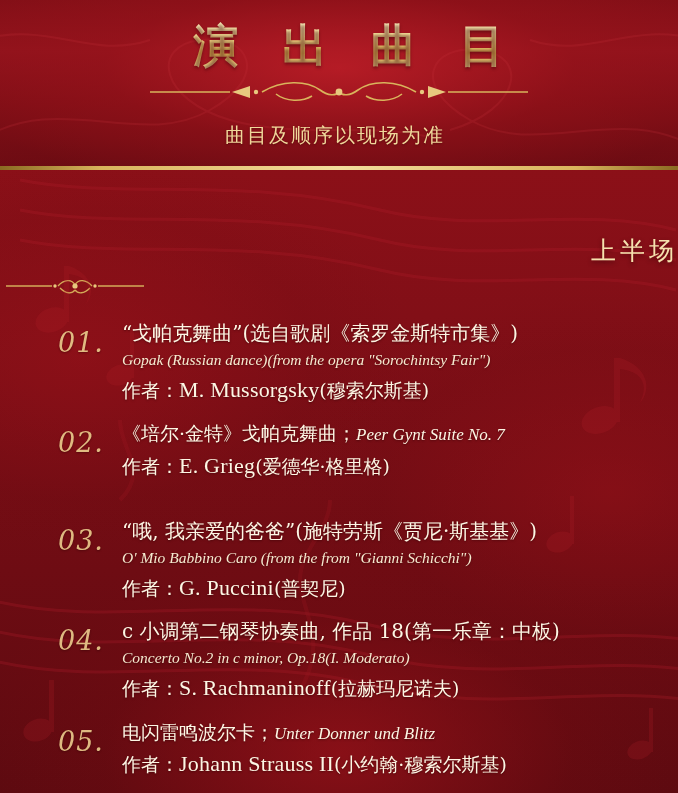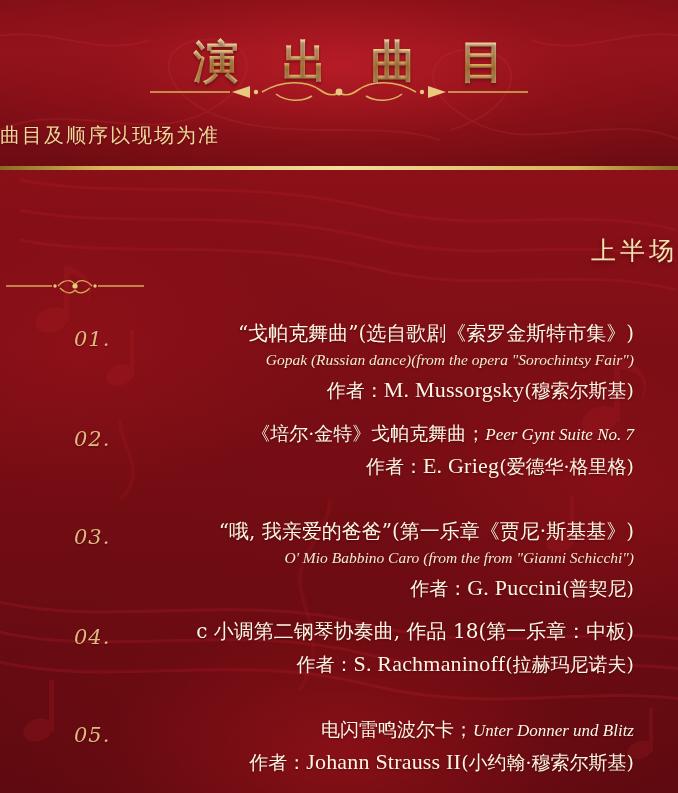--- a/index.html
+++ b/index.html
@@ -51,21 +51,21 @@
     background: linear-gradient(90deg, #8a6a22 0%, #d9b45c 15%, #f2dd9c 50%, #d9b45c 85%, #8a6a22 100%);
   }
   .header-swirls {
     position: absolute;
     inset: 0;
     opacity: 0.35;
     pointer-events: none;
   }
   .main-title {
     position: absolute;
-    top: 32px;
+    top: 16px;
     left: 0; right: 0;
     text-align: center;
     font-size: 45px;
     letter-spacing: 14px;
     text-indent: 14px;
     font-weight: bold;
     font-family: "DejaVu Serif", "Liberation Serif", serif;
     background: linear-gradient(180deg, #fdf3cf 0%, #f3d98c 35%, #dbb052 62%, #f5e3ab 100%);
     -webkit-background-clip: text;
     background-clip: text;
@@ -76,20 +76,21 @@
   .divider {
     position: absolute;
     top: 78px;
     left: 0; right: 0;
     height: 28px;
   }
   .subtitle {
     position: absolute;
     top: 122px;
     left: 0; right: 8px;
+    text-align: center;
     font-size: 20px;
     letter-spacing: 2px;
     font-family: "DejaVu Serif", "Liberation Serif", serif;
     color: #f0d79a;
     text-shadow: 0 1px 2px rgba(60,5,8,0.5);
   }
 
   
   .section-title {
     position: relative;
@@ -114,34 +115,34 @@
     margin-top: 18px;
     padding: 0 26px 0 26px;
   }
   .item {
     position: relative;
     min-height: 86px;
     margin-bottom: 12px;
   }
   .num {
     position: absolute;
-    left: 48px;
+    left: 32px;
     top: 8px;
     width: 60px;
     font-family: "DejaVu Serif", "Liberation Serif", serif;
     font-style: italic;
-    font-size: 21px;
+    font-size: 27px;
     letter-spacing: 1px;
     color: #e9c98b;
     opacity: 0.92;
     text-shadow: 0 1px 2px rgba(50,4,8,0.5);
   }
   .lines {
     margin-left: 96px;
-    text-align: right;
+    text-align: left;
     padding-right: 18px;
   }
   .line-cn {
     font-family: "DejaVu Serif", "Liberation Serif", serif;
     font-size: 20px;
     color: #fdf6e4;
     line-height: 1.45;
     text-shadow: 0 1px 2px rgba(50,4,8,0.55);
   }
   .line-en {
@@ -282,30 +283,31 @@
       <div class="num">02.</div>
       <div class="lines">
         <div class="line-inline"><span>《培尔·金特》戈帕克舞曲；</span><span class="en">Peer Gynt Suite No. 7</span></div>
         <div class="composer"><span>作者：</span><span class="latin">E. Grieg</span><span>(爱德华·格里格)</span></div>
       </div>
     </div>
 
     <div class="item">
       <div class="num">03.</div>
       <div class="lines">
-        <div class="line-cn">“哦, 我亲爱的爸爸”(第一乐章《贾尼·斯基基》)</div>
+        <div class="line-cn">“哦, 我亲爱的爸爸”(施特劳斯《贾尼·斯基基》)</div>
         <div class="line-en">O' Mio Babbino Caro (from the from "Gianni Schicchi")</div>
         <div class="composer"><span>作者：</span><span class="latin">G. Puccini</span><span>(普契尼)</span></div>
       </div>
     </div>
 
     <div class="item">
       <div class="num">04.</div>
       <div class="lines">
         <div class="line-cn">c 小调第二钢琴协奏曲, 作品 18(第一乐章：中板)</div>
+        <div class="line-en">Concerto No.2 in c minor, Op.18(I. Moderato)</div>
         <div class="composer"><span>作者：</span><span class="latin">S. Rachmaninoff</span><span>(拉赫玛尼诺夫)</span></div>
       </div>
     </div>
 
     <div class="item">
       <div class="num">05.</div>
       <div class="lines">
         <div class="line-inline"><span>电闪雷鸣波尔卡；</span><span class="en">Unter Donner und Blitz</span></div>
         <div class="composer"><span>作者：</span><span class="latin">Johann Strauss II</span><span>(小约翰·穆索尔斯基)</span></div>
       </div>

